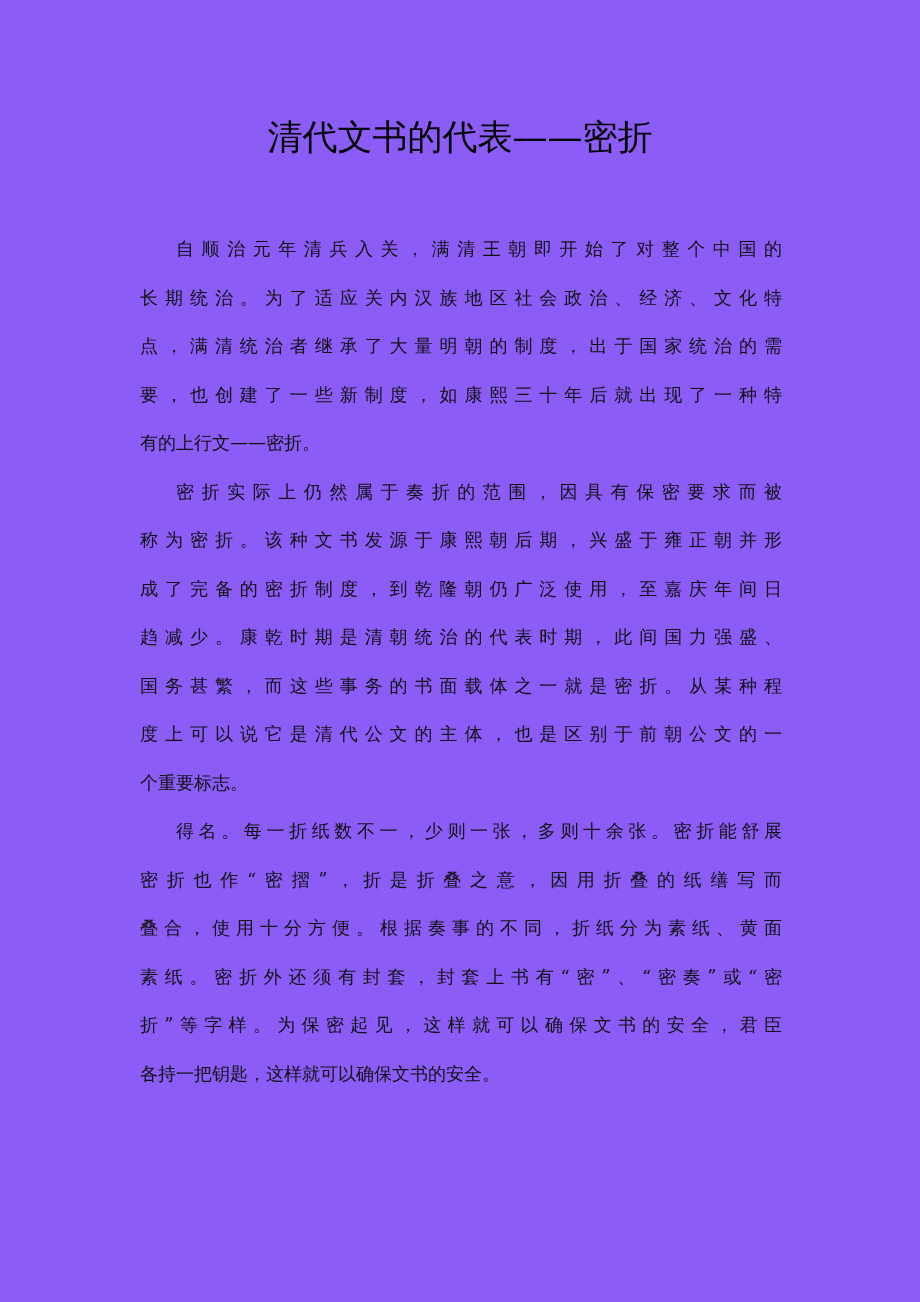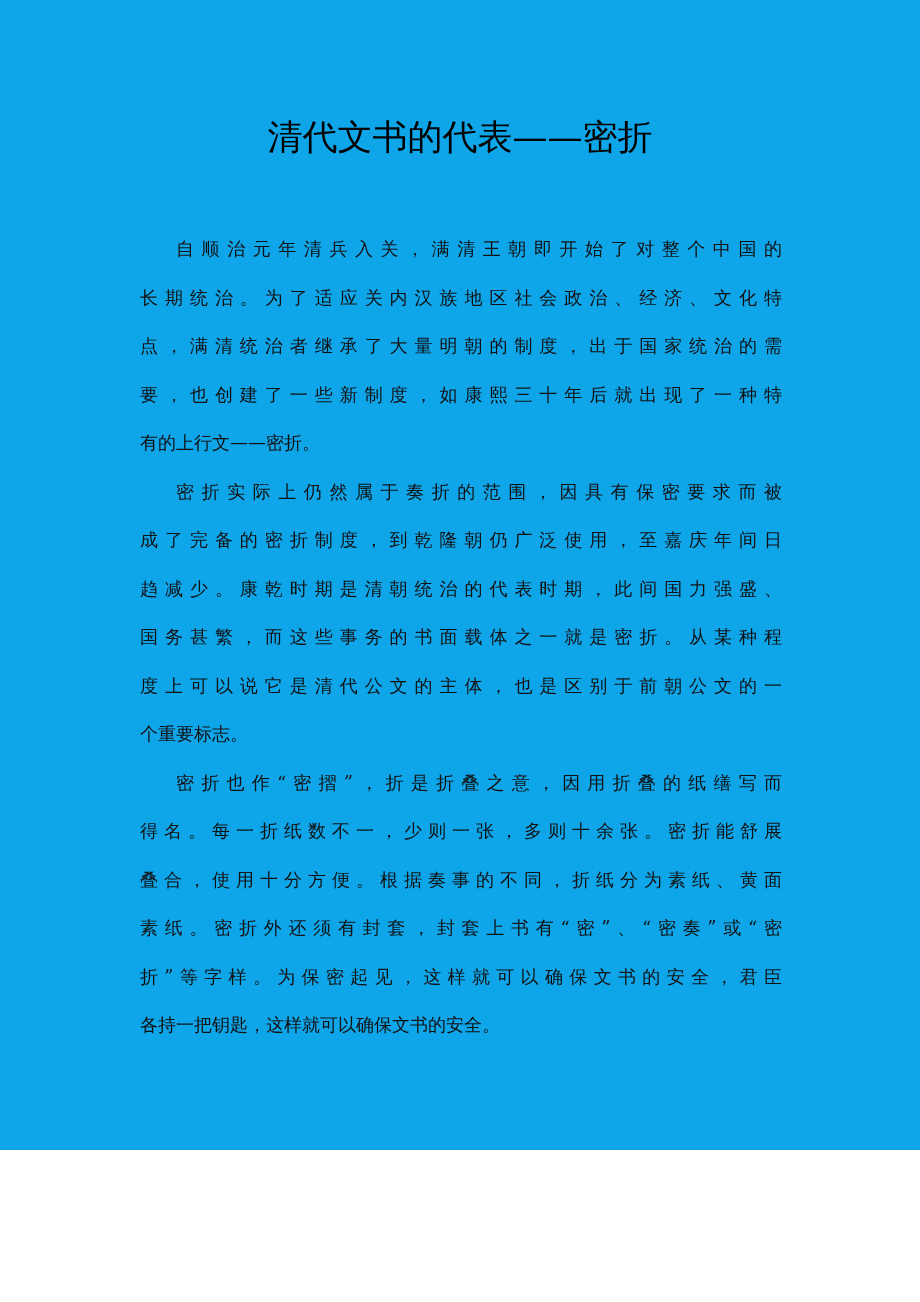--- a/index.html
+++ b/index.html
@@ -13,22 +13,22 @@
       position: relative;
       overflow: hidden;
       font-family: "DejaVu Serif", "Liberation Serif", serif;
       color: #111111;
     }
     .page {
       position: absolute;
       left: 0;
       top: 0;
       width: 920px;
-      height: 1150px;
-      background: #0ea5e9;
+      height: 1302px;
+      background: #8b5cf6;
     }
     .title {
       position: absolute;
       left: 0;
       top: 112px;
       width: 920px;
       text-align: center;
       font-size: 35px;
       line-height: 50px;
       font-weight: normal;
@@ -77,30 +77,31 @@
     <p class="para">
       <span class="line">自顺治元年清兵入关，满清王朝即开始了对整个中国的</span>
       <span class="line">长期统治。为了适应关内汉族地区社会政治、经济、文化特</span>
       <span class="line">点，满清统治者继承了大量明朝的制度，出于国家统治的需</span>
       <span class="line">要，也创建了一些新制度，如康熙三十年后就出现了一种特</span>
       <span class="line last">有的上行文——密折。</span>
     </p>
 
     <p class="para">
       <span class="line">密折实际上仍然属于奏折的范围，因具有保密要求而被</span>
+      <span class="line">称为密折。该种文书发源于康熙朝后期，兴盛于雍正朝并形</span>
       <span class="line">成了完备的密折制度，到乾隆朝仍广泛使用，至嘉庆年间日</span>
       <span class="line">趋减少。康乾时期是清朝统治的代表时期，此间国力强盛、</span>
       <span class="line">国务甚繁，而这些事务的书面载体之一就是密折。从某种程</span>
       <span class="line">度上可以说它是清代公文的主体，也是区别于前朝公文的一</span>
       <span class="line last">个重要标志。</span>
     </p>
 
     <p class="para">
+      <span class="line">得名。每一折纸数不一，少则一张，多则十余张。密折能舒展</span>
       <span class="line">密折也作“密摺”，折是折叠之意，因用折叠的纸缮写而</span>
-      <span class="line">得名。每一折纸数不一，少则一张，多则十余张。密折能舒展</span>
       <span class="line">叠合，使用十分方便。根据奏事的不同，折纸分为素纸、黄面</span>
       <span class="line">素纸。密折外还须有封套，封套上书有“密”、“密奏”或“密</span>
       <span class="line">折”等字样。为保密起见，这样就可以确保文书的安全，君臣</span>
       <span class="line last">各持一把钥匙，这样就可以确保文书的安全。</span>
     </p>
 
 
   </div>
 </div>
 

